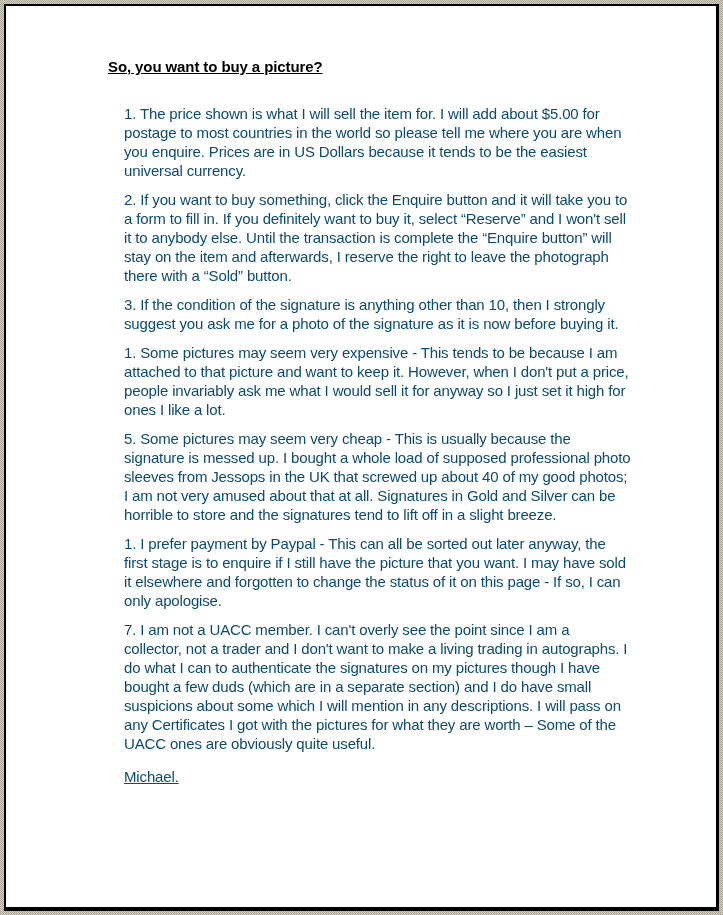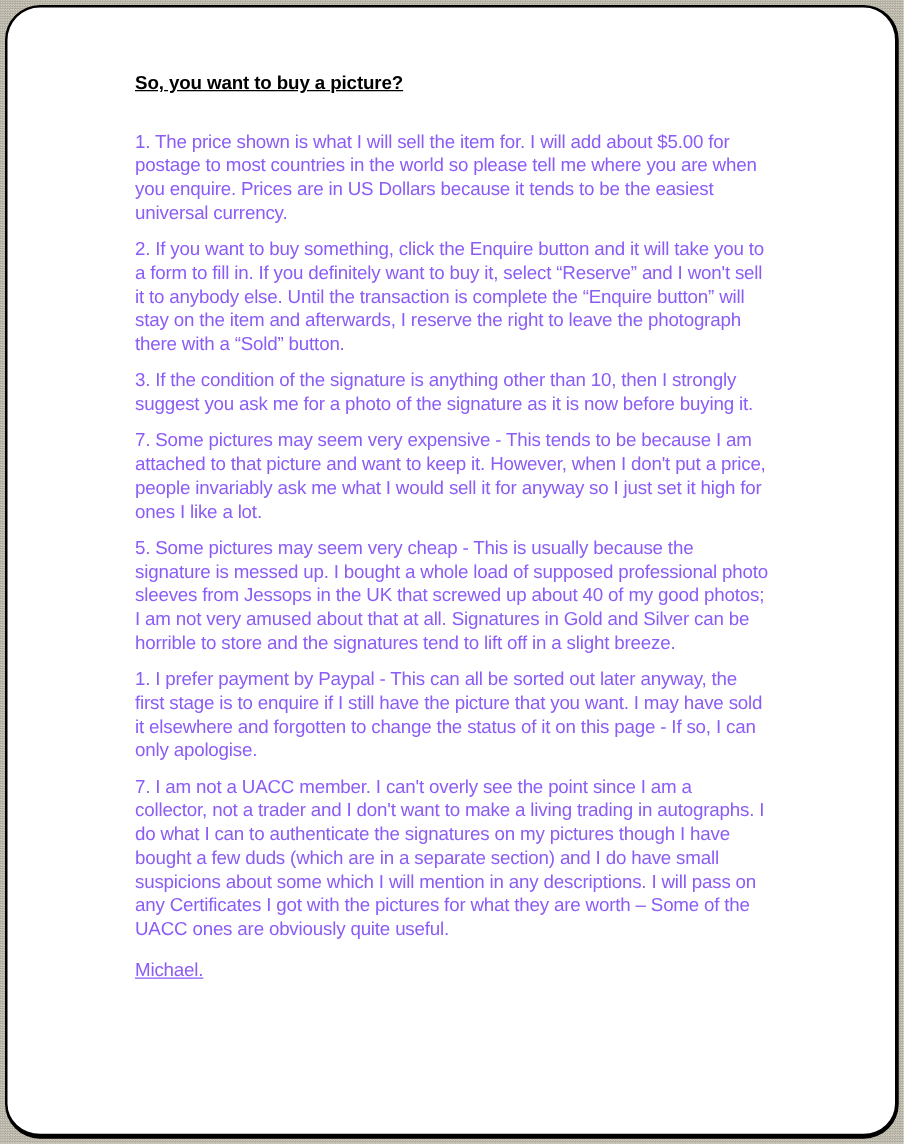--- a/index.html
+++ b/index.html
@@ -20,39 +20,38 @@
     top: 4px;
     left: 4px;
     right: 4px;
     bottom: 4px;
     background: #ffffff;
     border-style: solid;
     border-color: #000000;
     border-width: 2px 3px 4px 2px;
     box-sizing: border-box;
     overflow: hidden;
-    border-radius: 28px;
   }
   .content {
     padding: 51px 20px 0 102px;
   }
   .doc-title {
     font-size: 15px;
     line-height: 19px;
     font-weight: bold;
     text-decoration: underline;
     color: #000000;
     margin: 0 0 28px 0;
     letter-spacing: -0.1px;
   }
   .para {
     font-size: 15px;
     line-height: 19px;
-    color: #8b5cf6;
-    margin: 0 0 10px 0;
+    color: #0c4a6e;
+    margin: 0 0 10px 16px;
     white-space: pre-line;      
     letter-spacing: -0.15px;
     max-width: 592px;
   }
   .signature {
     margin-top: 14px;
     text-decoration: underline;
   }
 </style>
 </head>
@@ -69,21 +68,21 @@
 
     <p class="para">2. If you want to buy something, click the Enquire button and it will take you to
 a form to fill in. If you definitely want to buy it, select “Reserve” and I won't sell
 it to anybody else. Until the transaction is complete the “Enquire button” will
 stay on the item and afterwards, I reserve the right to leave the photograph
 there with a “Sold” button.</p>
 
     <p class="para">3. If the condition of the signature is anything other than 10, then I strongly
 suggest you ask me for a photo of the signature as it is now before buying it.</p>
 
-    <p class="para">7. Some pictures may seem very expensive - This tends to be because I am
+    <p class="para">1. Some pictures may seem very expensive - This tends to be because I am
 attached to that picture and want to keep it. However, when I don't put a price,
 people invariably ask me what I would sell it for anyway so I just set it high for
 ones I like a lot.</p>
 
     <p class="para">5. Some pictures may seem very cheap - This is usually because the
 signature is messed up. I bought a whole load of supposed professional photo
 sleeves from Jessops in the UK that screwed up about 40 of my good photos;
 I am not very amused about that at all. Signatures in Gold and Silver can be
 horrible to store and the signatures tend to lift off in a slight breeze.</p>
 

